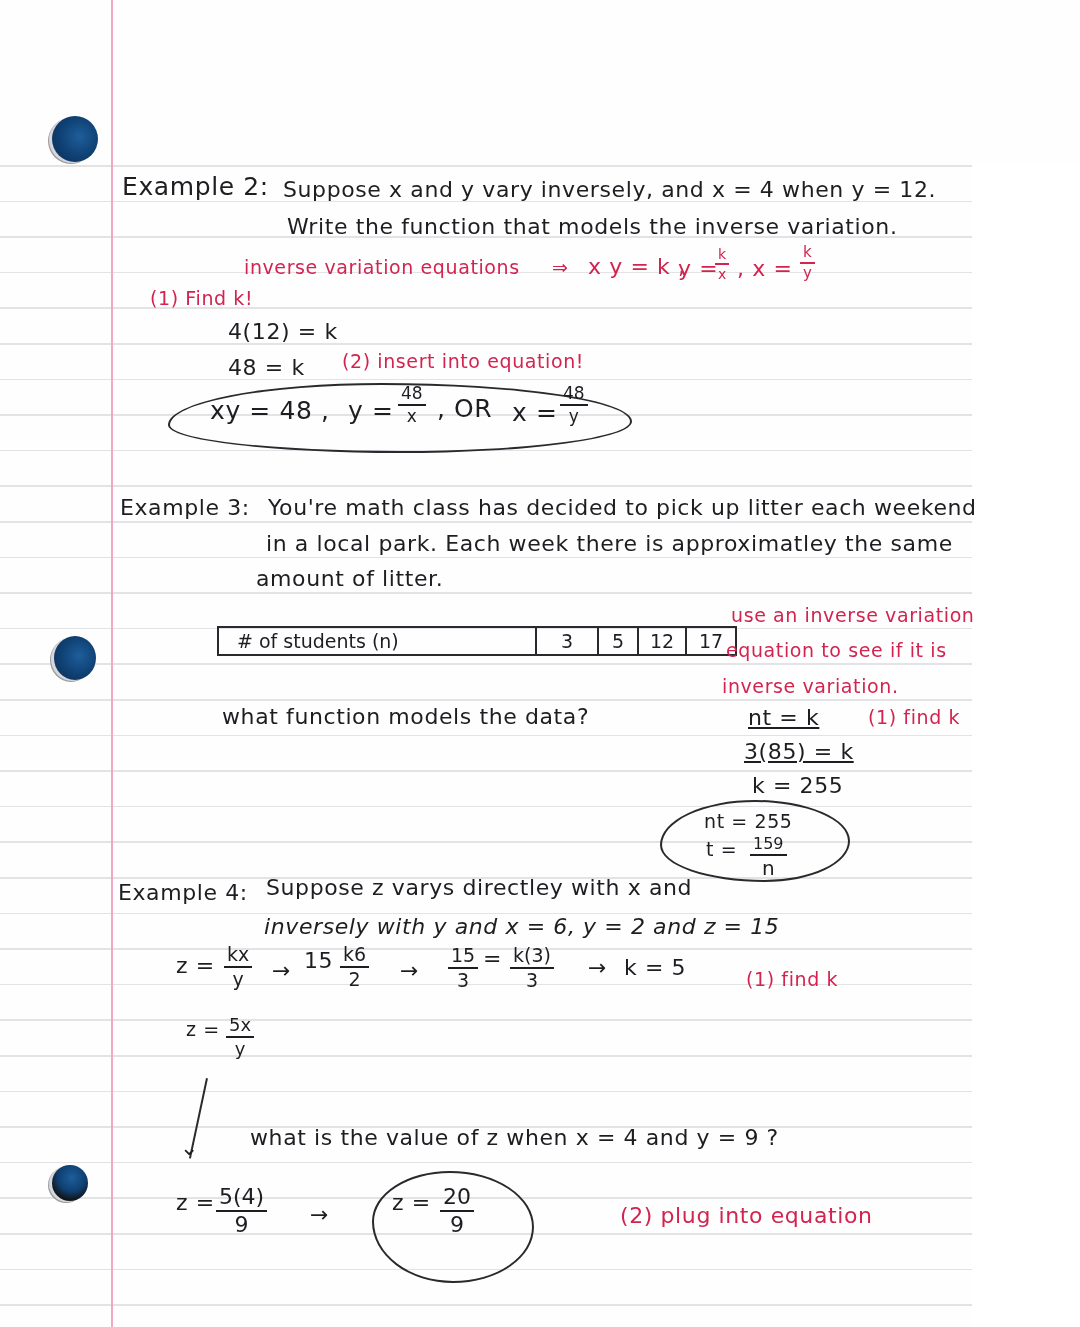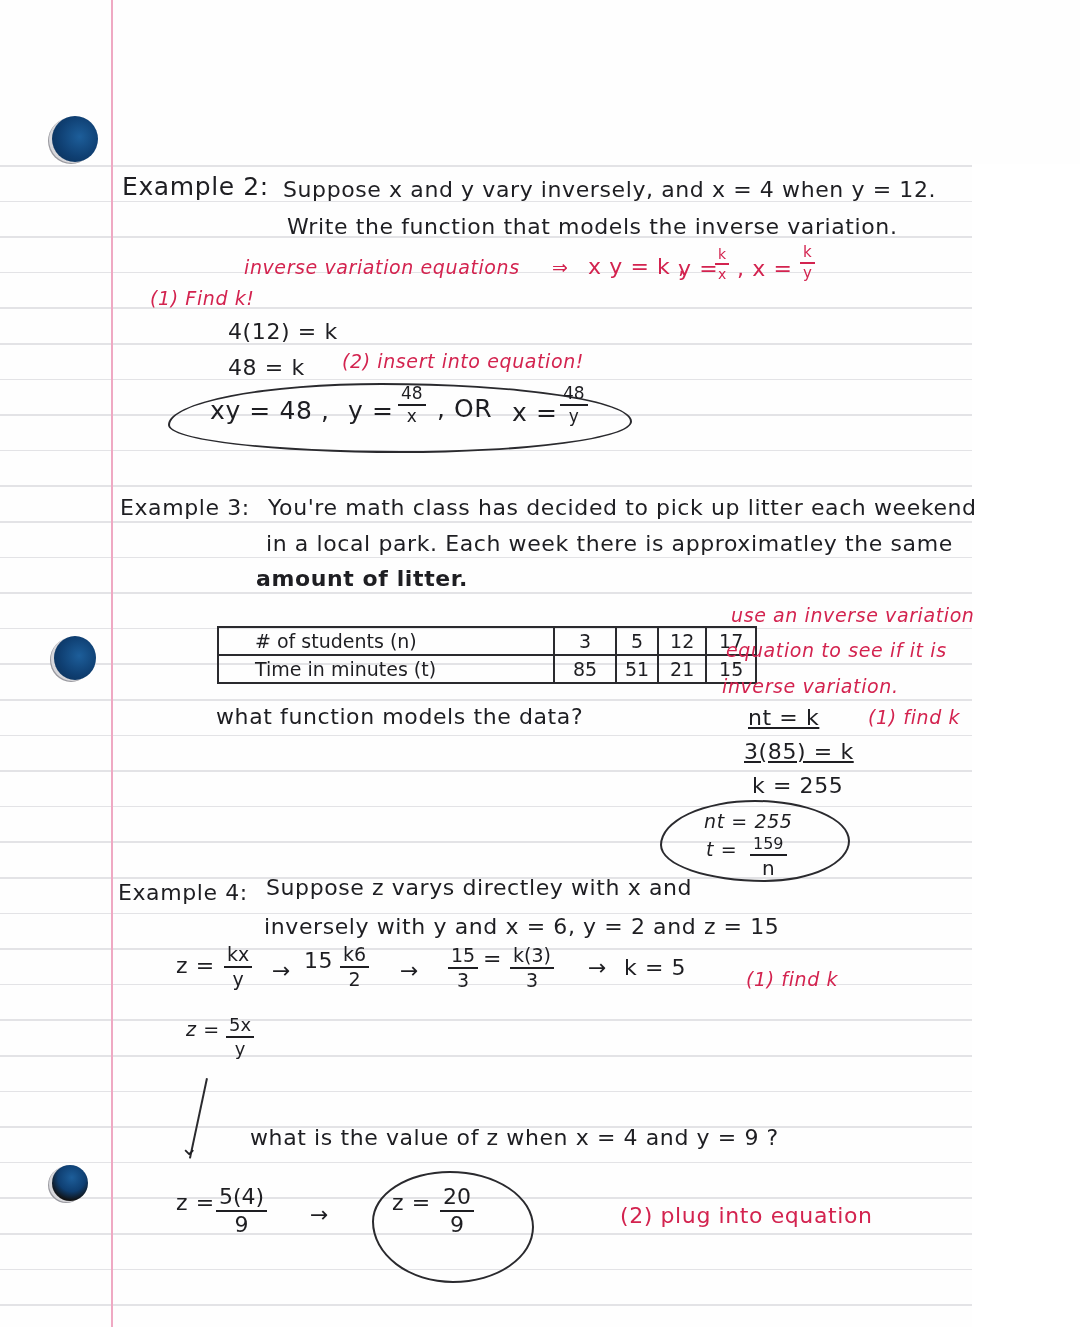--- a/index.html
+++ b/index.html
@@ -31,39 +31,39 @@
     }
     .hole.h1 { left: 52px; top: 116px; width: 46px; height: 46px; }
     .hole.h2 { left: 54px; top: 636px; width: 42px; height: 44px; }
     .hole.h3 { left: 52px; top: 1165px; width: 36px; height: 36px;
       background: radial-gradient(circle at 55% 35%, #1d5e9a 0%, #0f3f72 45%, #111 75%); }
 
     .ink { color: #1e1e22; }
     .red { color: #d3234f; }
     .t { position: absolute; white-space: nowrap; font-family: "DejaVu Sans", sans-serif; }
     .hand { font-size: 22px; letter-spacing: 0.6px; }
-    .hand-sm { font-size: 19px; letter-spacing: 0.6px; font-style: italic; }
+    .hand-sm { font-size: 19px; letter-spacing: 0.6px; }
     .hand-lg { font-size: 25px; letter-spacing: 0.6px; }
 
     .frac { position: absolute; display: inline-flex; flex-direction: column; align-items: center; line-height: 1; }
     .frac .num { padding: 0 3px 2px 3px; border-bottom: 2px solid currentColor; }
     .frac .den { padding-top: 2px; }
 
     .oval {
       position: absolute; border: 2px solid #2a2a2e; border-radius: 50%;
     }
 
     table.data-table {
       position: absolute; left: 217px; top: 626px; border-collapse: collapse;
       font-family: "DejaVu Sans", sans-serif; font-size: 19px; color: #1e1e22;
     }
     table.data-table td {
       border: 2px solid #2a2a2e; padding: 1px 8px; height: 24px; text-align: center;
     }
-    table.data-table td.label { text-align: left; width: 290px; padding-left: 36px; }
+    table.data-table td.label { text-align: left; width: 290px; padding-left: 18px; }
     table.data-table td.v1 { width: 44px; }
     table.data-table td.v2 { width: 22px; }
     table.data-table td.v3 { width: 30px; }
     table.data-table td.v4 { width: 32px; }
 
     .arrow-line {
       position: absolute; width: 2px; background: #2a2a2e; transform-origin: top left;
     }
   </style>
 </head>
@@ -114,42 +114,35 @@
     <span class="frac ink" style="left:560px; top:385px; font-size:17px;">
       <span class="num">48</span>
       <span class="den">y</span>
     </span>
   </div>
 
   <div>
     <span class="t ink hand" style="left:120px; top:495px;">Example 3:</span>
     <span class="t ink hand" style="left:268px; top:495px;text-align:center;">You're math class has decided to pick up litter each weekend</span>
     <span class="t ink hand" style="left:266px; top:531px;">in a local park. Each week there is approximatley the same</span>
-    <span class="t ink hand" style="left:256px; top:566px;font-weight:bold;">amount of litter.</span>
+    <span class="t ink hand" style="left:256px; top:566px;">amount of litter.</span>
 
     <table class="data-table">
       <tbody>
           <tr>
         <td class="label"># of students (n)</td>
         <td class="v1">3</td>
         <td class="v2">5</td>
         <td class="v3">12</td>
         <td class="v4">17</td>
       </tr>
-      <tr>
-        <td class="label">Time in minutes (t)</td>
-        <td class="v1">85</td>
-        <td class="v2">51</td>
-        <td class="v3">21</td>
-        <td class="v4">15</td>
-      </tr>
     </tbody>
       </table>
 
-    <span class="t ink hand" style="left:216px; top:704px;">what function models the data?</span>
+    <span class="t ink hand" style="left:222px; top:704px;">what function models the data?</span>
 
     <span class="t red hand-sm" style="left:731px; top:604px;">use an inverse variation</span>
     <span class="t red hand-sm" style="left:726px; top:639px;">equation to see if it is</span>
     <span class="t red hand-sm" style="left:722px; top:675px;">inverse variation.</span>
 
     <span class="t ink hand" style="left:748px; top:705px;text-decoration:underline;">nt = k</span>
     <span class="t red hand-sm" style="left:868px; top:706px;">(1) find k</span>
     <span class="t ink hand" style="left:744px; top:739px;text-decoration:underline;">3(85) = k</span>
     <span class="t ink hand" style="left:752px; top:773px;">k = 255</span>
 
@@ -158,21 +151,21 @@
     <span class="t ink hand-sm" style="left:706px; top:838px;">t =</span>
     <span class="frac ink" style="left:750px; top:836px; font-size:16px;">
       <span class="num">159</span>
       <span class="den" style="font-size:20px;">n</span>
     </span>
   </div>
 
   <div>
     <span class="t ink hand" style="left:118px; top:880px;">Example 4:</span>
     <span class="t ink hand" style="left:266px; top:875px;">Suppose z varys directley with x and</span>
-    <span class="t ink hand" style="left:264px; top:914px;">inversely with y and x = 6, y = 2 and z = 15</span>
+    <span class="t ink hand" style="left:264px; top:914px;font-style:italic;">inversely with y and x = 6, y = 2 and z = 15</span>
 
     <span class="t ink hand" style="left:176px; top:953px;">z =</span>
     <span class="frac ink" style="left:224px; top:945px; font-size:19px;">
       <span class="num">kx</span>
       <span class="den">y</span>
     </span>
     <span class="t ink hand" style="left:272px; top:958px;">→</span>
     <span class="t ink hand" style="left:304px; top:948px;">15</span>
     <span class="frac ink" style="left:340px; top:945px; font-size:19px;">
       <span class="num">k6</span>

